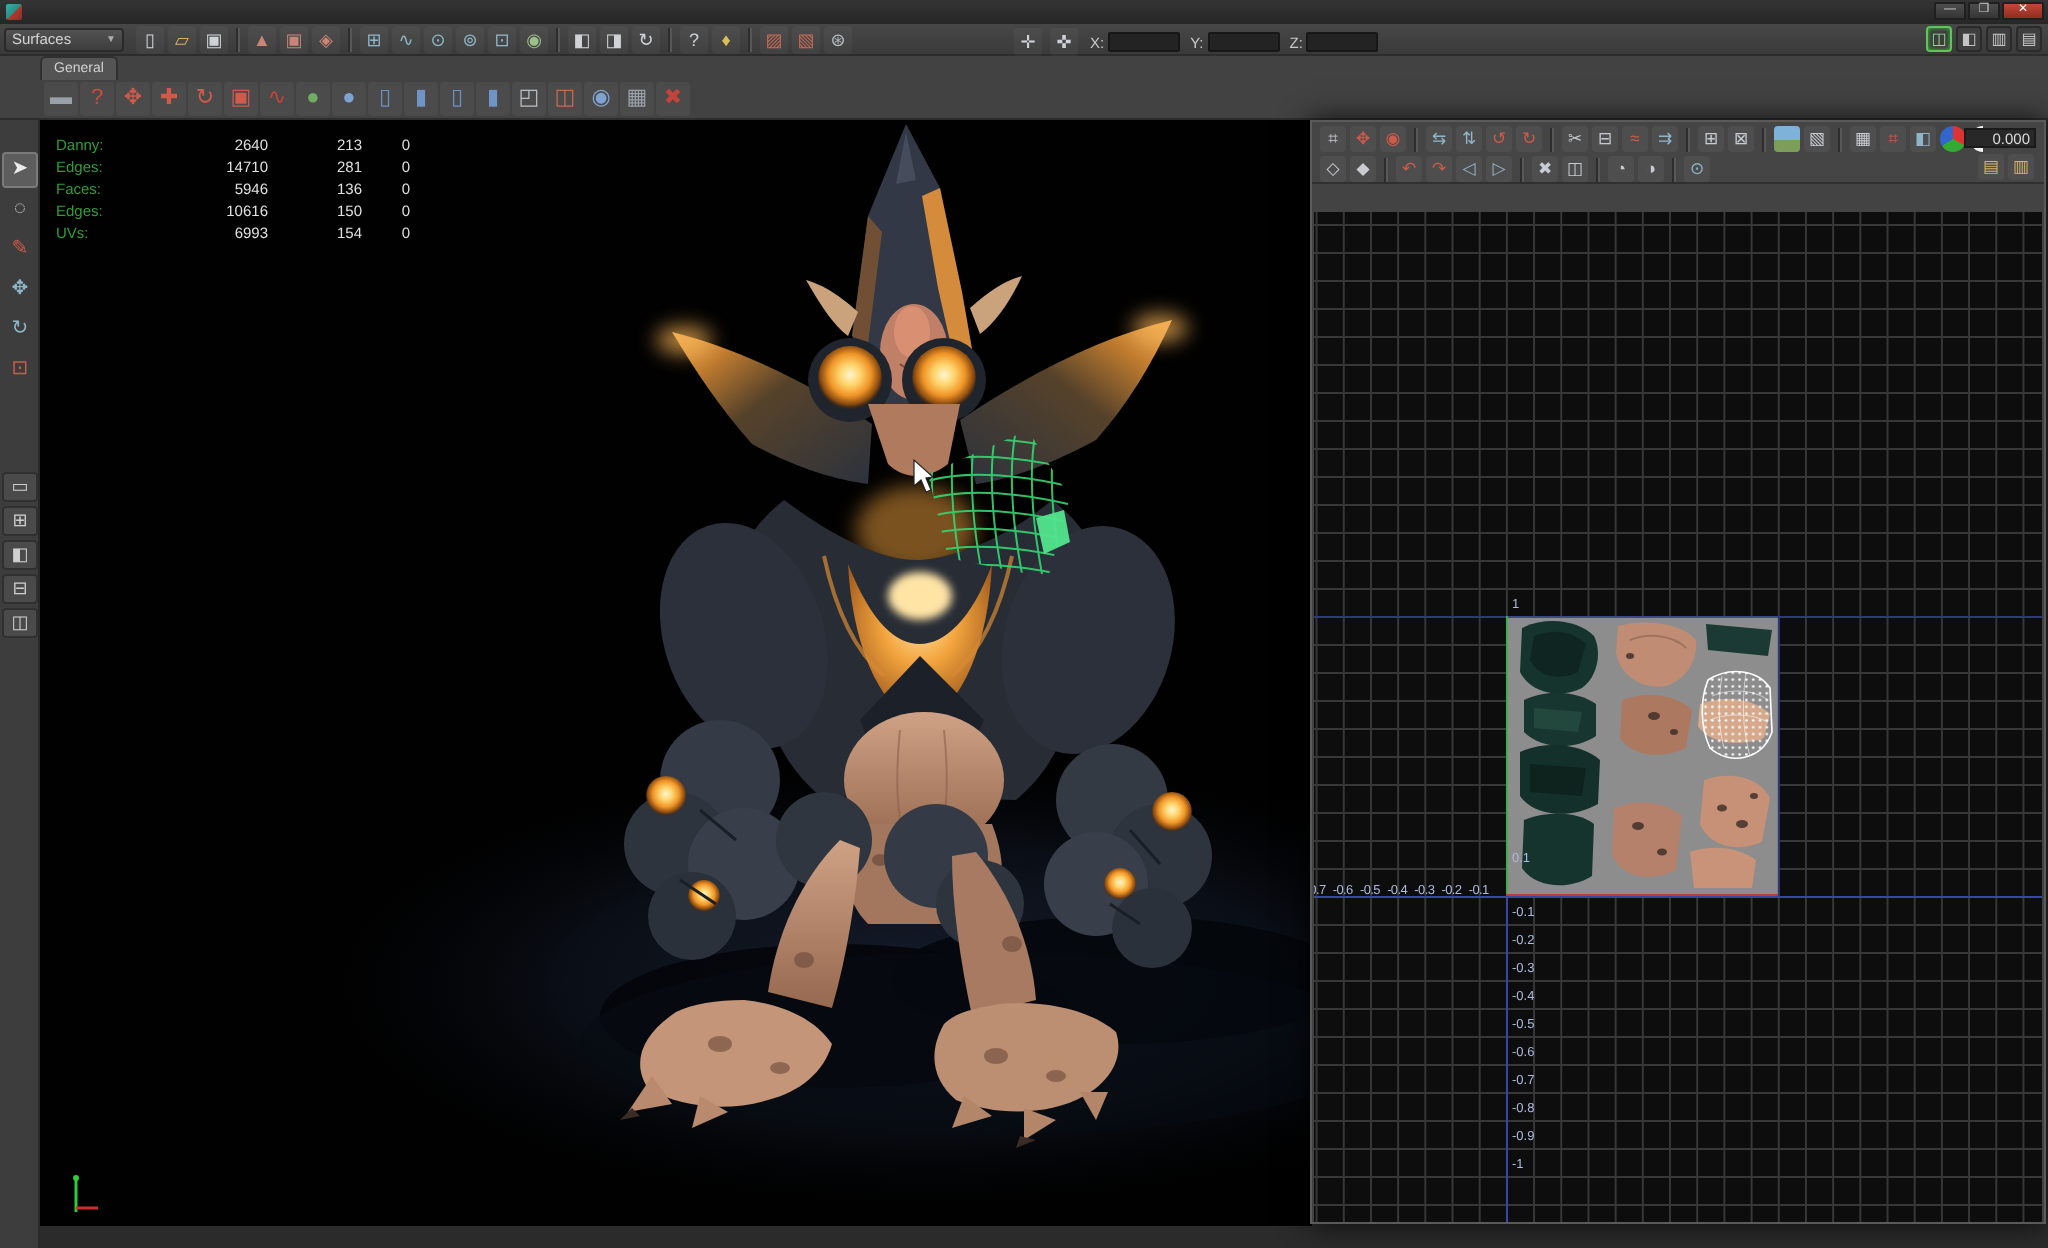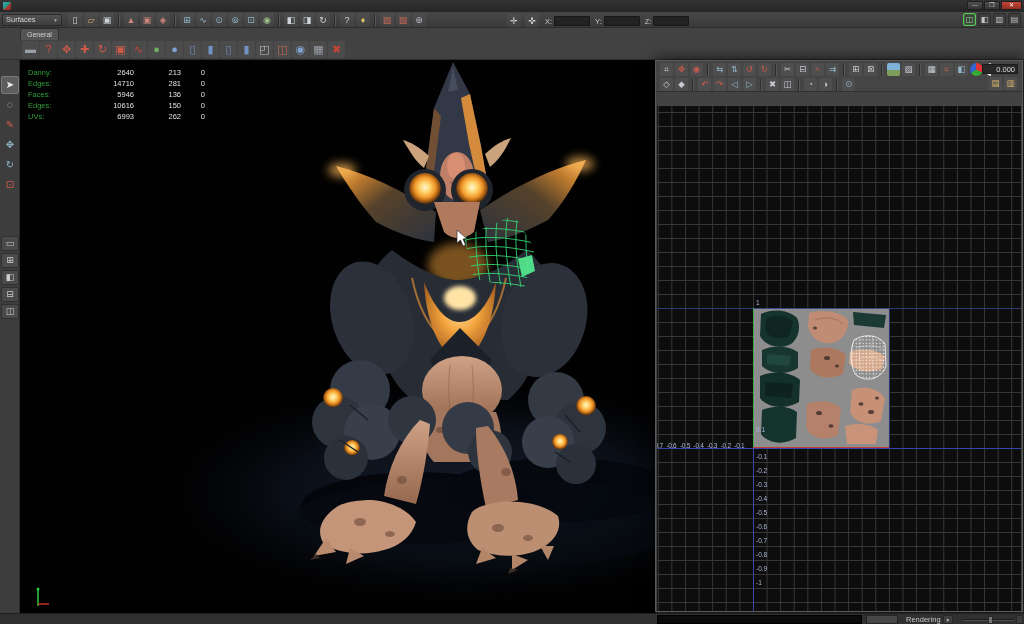--- a/index.html
+++ b/index.html
@@ -495,21 +495,21 @@
         <div class="hud-row">
           <span class="hud-label">Edges:</span>
           <span class="hud-c1">10616</span>
           <span class="hud-c2">150</span>
           <span class="hud-c3">0</span>
         </div>
 
         <div class="hud-row">
           <span class="hud-label">UVs:</span>
           <span class="hud-c1">6993</span>
-          <span class="hud-c2">262</span>
+          <span class="hud-c2">154</span>
           <span class="hud-c3">0</span>
         </div>
 
     </div>
   </div>
 
   <div class="uvwin">
 
     <div class="uv-toolbar">
       <div class="uv-row">
@@ -696,26 +696,14 @@
           <div>-0.9</div>
 
           <div>-1</div>
 
       </div>
       <div class="vlabel-01">0.1</div>
       <div class="vlabel-top">1</div>
     </div>
   </div>
 
-  <div class="bottombar">
-    <div class="cmdline"></div>
-    <div class="bb-field"></div>
-    <div class="bb-menu">
-      <span class="bb-menu-label">Rendering</span>
-      <span class="bb-menu-arrow">▼</span>
-    </div>
-    <div class="bb-slider">
-      <div class="bb-thumb"></div>
-    </div>
-    <div class="bb-endbtn"></div>
-  </div>
 
 </div>
 
 </body></html>

